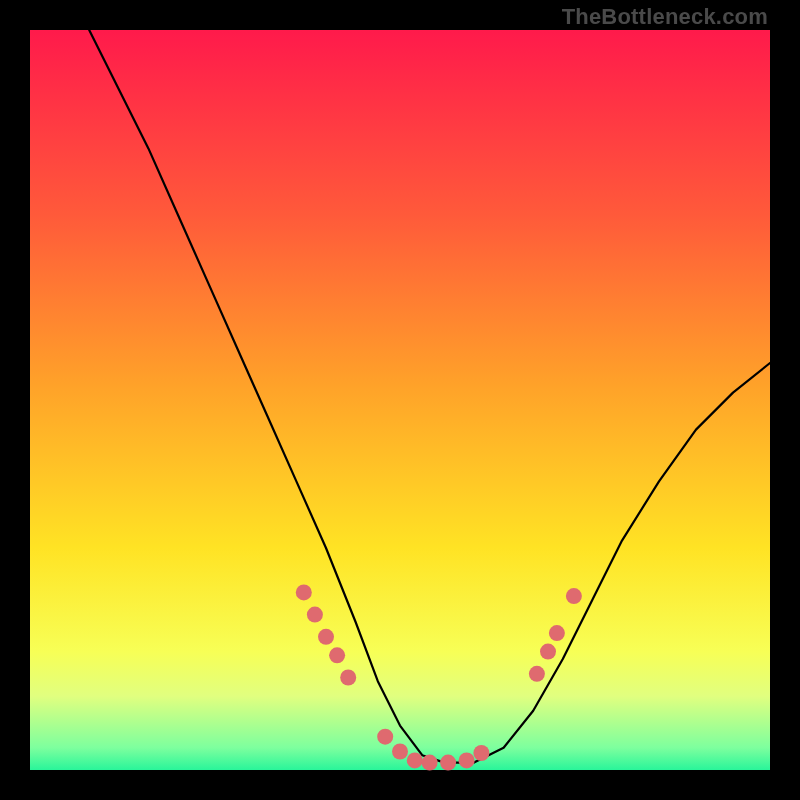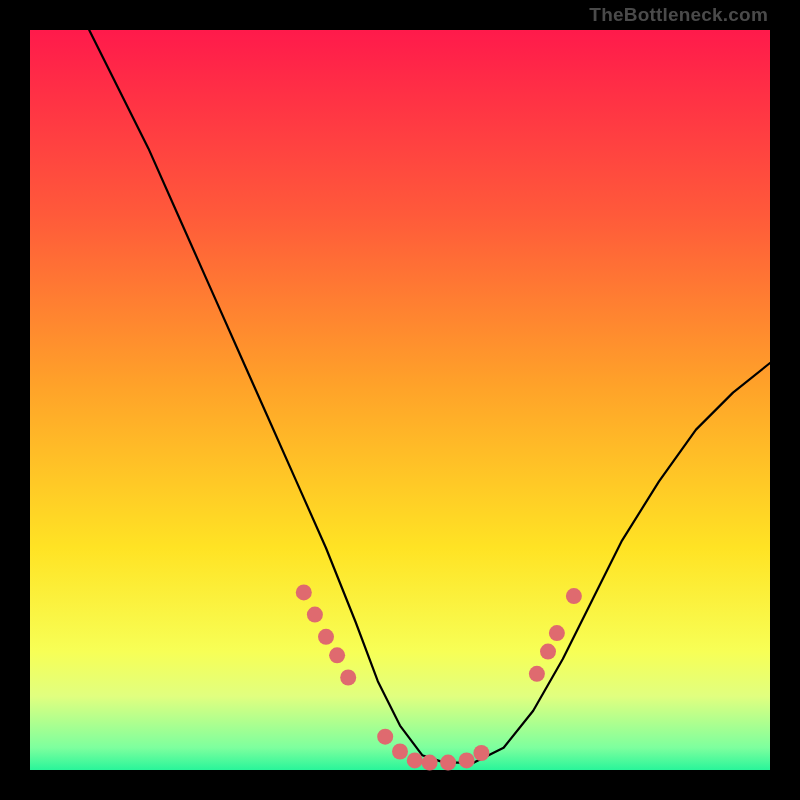--- a/index.html
+++ b/index.html
@@ -31,21 +31,21 @@
       var(--c5) 90%,
       var(--c6) 97%,
       var(--c7) 100%
     );
   }
   .watermark {
     position: absolute;
     top: 4px;
     right: 32px;
     color: #4a4a4a;
-    font-size: 19px;
+    font-size: 22px;
     font-weight: 600;
     letter-spacing: 0.2px;
     user-select: none;
   }
   svg.overlay {
     position: absolute;
     left: 30px;
     top: 30px;
     width: 740px;
     height: 740px;

